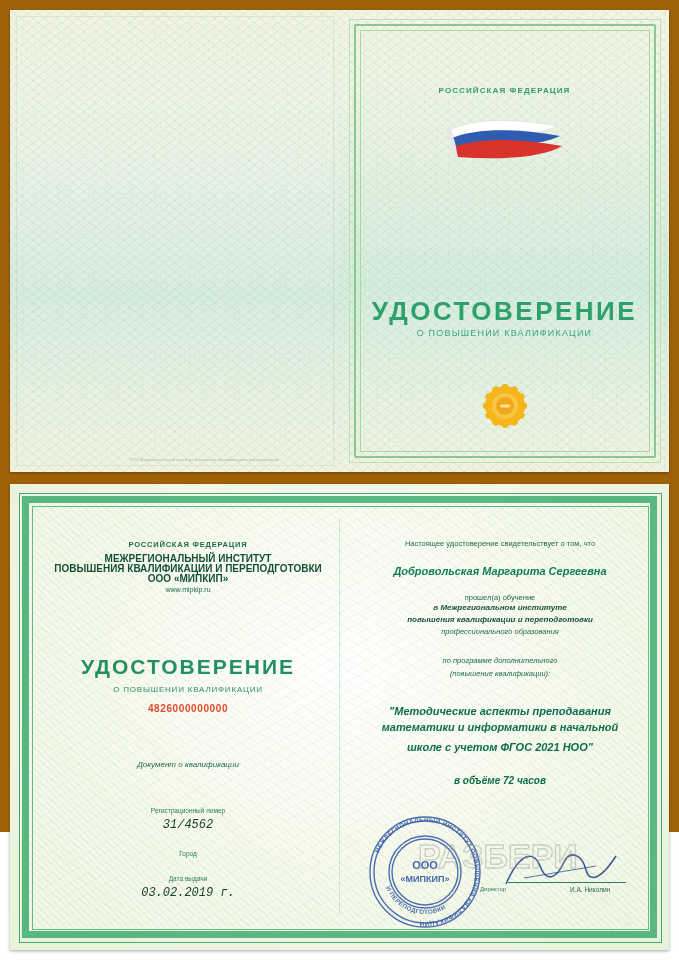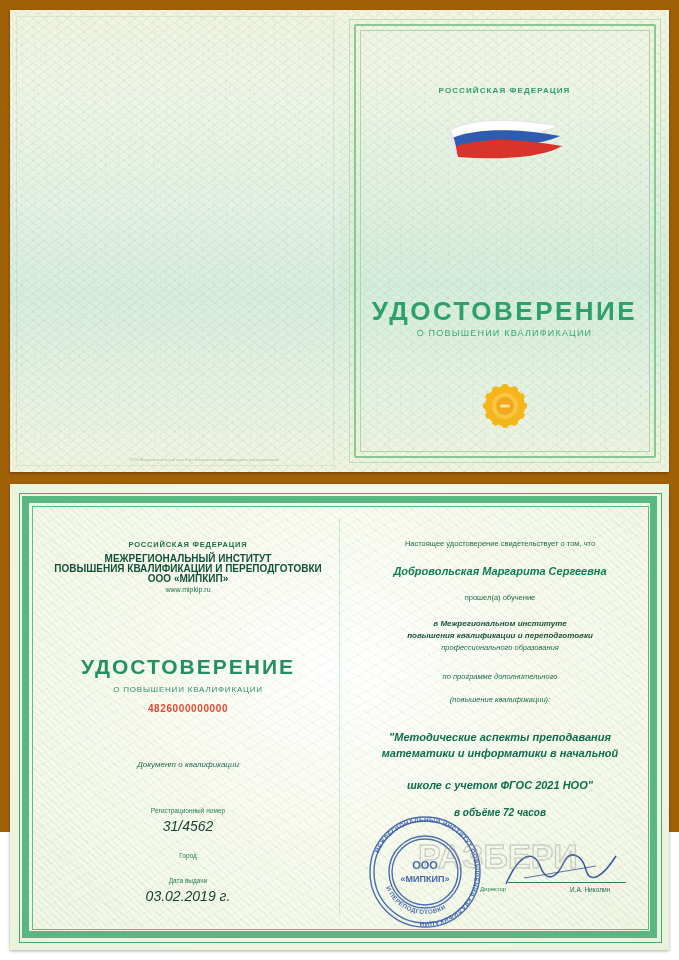--- a/index.html
+++ b/index.html
@@ -247,24 +247,25 @@
     font-style: italic;
     margin-top: 46px;
     color: #1f6b4c;
   }
   .l-lbl {
     font-size: 6.5px;
     margin-top: 38px;
     color: #2b7d5c;
   }
   .l-val {
-    font-size: 14px;
+    font-size: 12px;
     font-style: italic;
     margin-top: 4px;
     color: #123f2e;
+    font-family: Liberation Mono, monospace;
   }
   .l-lbl2 { margin-top: 18px; }
 
   
   .R {
     position: absolute;
     left: 340px;
     top: 30px;
     width: 300px;
     text-align: center;
@@ -286,21 +287,20 @@
     font-size: 7.5px;
     margin-top: 16px;
     color: #1f6b4c;
     text-align: center;
   }
   .r-inst {
     font-size: 8px;
     font-weight: bold;
     font-style: italic;
     line-height: 12px;
-    margin-top: 16px;
     color: #15513a;
   }
   .r-prog {
     font-size: 7.5px;
     font-style: italic;
     line-height: 11px;
     margin-top: 18px;
     color: #1f6b4c;
   }
   .r-course {
@@ -308,21 +308,21 @@
     font-weight: bold;
     font-style: italic;
     line-height: 16px;
     margin-top: 24px;
     color: #0d6e4c;
   }
   .r-hours {
     font-size: 10px;
     font-weight: bold;
     font-style: italic;
-    margin-top: 14px;
+    margin-top: 20px;
     color: #0d6e4c;
   }
 
   
   .stamp {
     position: absolute;
     left: 352px;
     top: 325px;
     width: 126px;
     height: 126px;
@@ -447,24 +447,24 @@
     </div>
 
     <div class="R">
       <div class="r-lead">Настоящее удостоверение свидетельствует о том, что</div>
       <div class="r-name">Добровольская Маргарита Сергеевна</div>
       <div class="r-passed">прошел(а) обучение</div>
       <div class="r-inst">в Межрегиональном институте</div>
       <div class="r-inst" style="margin-top:0">повышения квалификации и переподготовки</div>
       <div class="r-prog" style="margin-top:0">профессионального образования</div>
       <div class="r-prog">по программе дополнительного</div>
-      <div class="r-prog" style="margin-top:12px">(повышение квалификации):</div>
+      <div class="r-prog" style="margin-top:2px">(повышение квалификации):</div>
       <div class="r-course">"Методические аспекты преподавания</div>
       <div class="r-course" style="margin-top:0">математики и информатики в начальной</div>
-      <div class="r-course" style="margin-top:16px">школе с учетом ФГОС 2021 НОО"</div>
+      <div class="r-course" style="margin-top:4px">школе с учетом ФГОС 2021 НОО"</div>
       <div class="r-hours">в объёме 72 часов</div>
     </div>
 
     <div class="stamp">
       <svg viewBox="0 0 126 126" width="126" height="126">
         <defs>
           <path id="arcOuter" d="M 63,63 m -50,0 a 50,50 0 1,1 100,0 a 50,50 0 1,1 -100,0"></path>
           <path id="arcBottom" d="M 63,63 m -42,0 a 42,42 0 1,0 84,0"></path>
         </defs>
         <g fill="none" stroke="#2f56a3" stroke-width="1.4" opacity="0.85">

